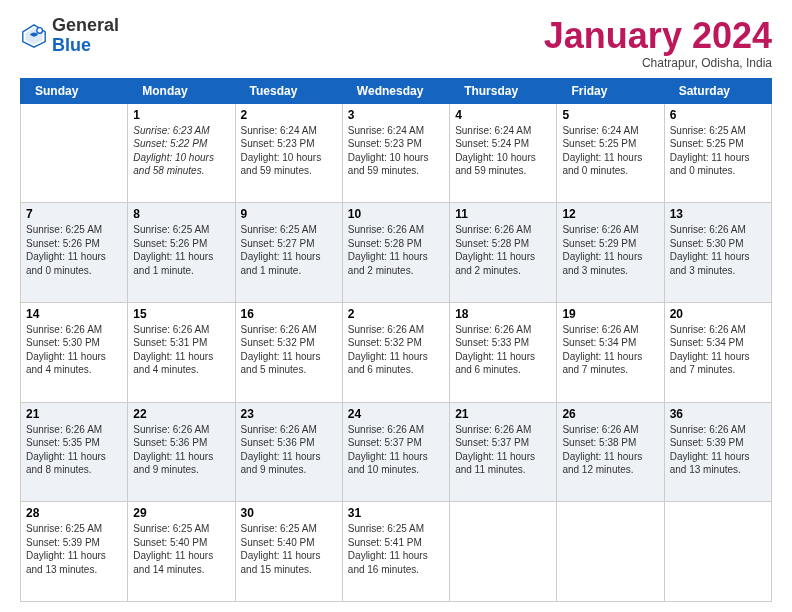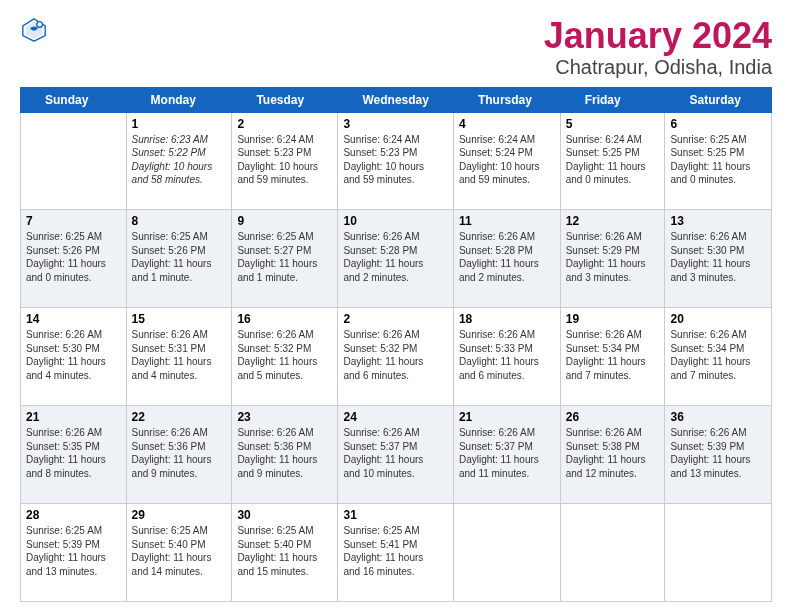--- a/index.html
+++ b/index.html
@@ -44,34 +44,34 @@
     .title-block {
       text-align: right;
     }
     .month-title {
       font-size: 36px;
       font-weight: bold;
       color: #be185d;
       line-height: 1.1;
     }
     .location {
-      font-size: 20px;
+      font-size: 12px;
       color: #444;
     }
     .calendar {
       flex: 1;
       border-collapse: collapse;
       width: 100%;
       font-size: 10.5px;
     }
     .calendar th {
       background-color: #1565c0;
       color: #fff;
       text-align: left;
-      padding: 5px 24px;
+      padding: 5px 14px;
       font-size: 12px;
       font-weight: bold;
       border: 1px solid #1565c0;
     }
     .calendar td {
       border: 1px solid #ccc;
       vertical-align: top;
       padding: 4px 5px;
       width: calc(100% / 7);
       height: 82px;
@@ -107,20 +107,24 @@
   <div class="header">
     <div class="logo">
       <svg class="logo-icon" viewBox="0 0 40 40">
         <rect x="0" y="0" width="40" height="40" rx="4" fill="#fff"></rect>
         <polygon points="20,4 36,14 36,28 20,36 4,28 4,14" fill="none" stroke="#1565c0" stroke-width="2"></polygon>
         <polygon points="20,8 32,16 32,26 20,32 8,26 8,16" fill="#1565c0" opacity="0.15"></polygon>
         <path d="M14 18 Q20 12 26 18 Q20 24 14 18Z" fill="#1565c0"></path>
         <circle cx="28" cy="12" r="5" fill="#1565c0"></circle>
         <circle cx="28" cy="12" r="3" fill="#fff"></circle>
       </svg>
+      <div class="logo-text">
+        <span class="logo-general">General</span>
+        <span class="logo-blue">Blue</span>
+      </div>
     </div>
     <div class="title-block">
       <div class="month-title">January 2024</div>
       <div class="location">Chatrapur, Odisha, India</div>
     </div>
   </div>
 
   <table class="calendar">
     <thead>
       <tr>

